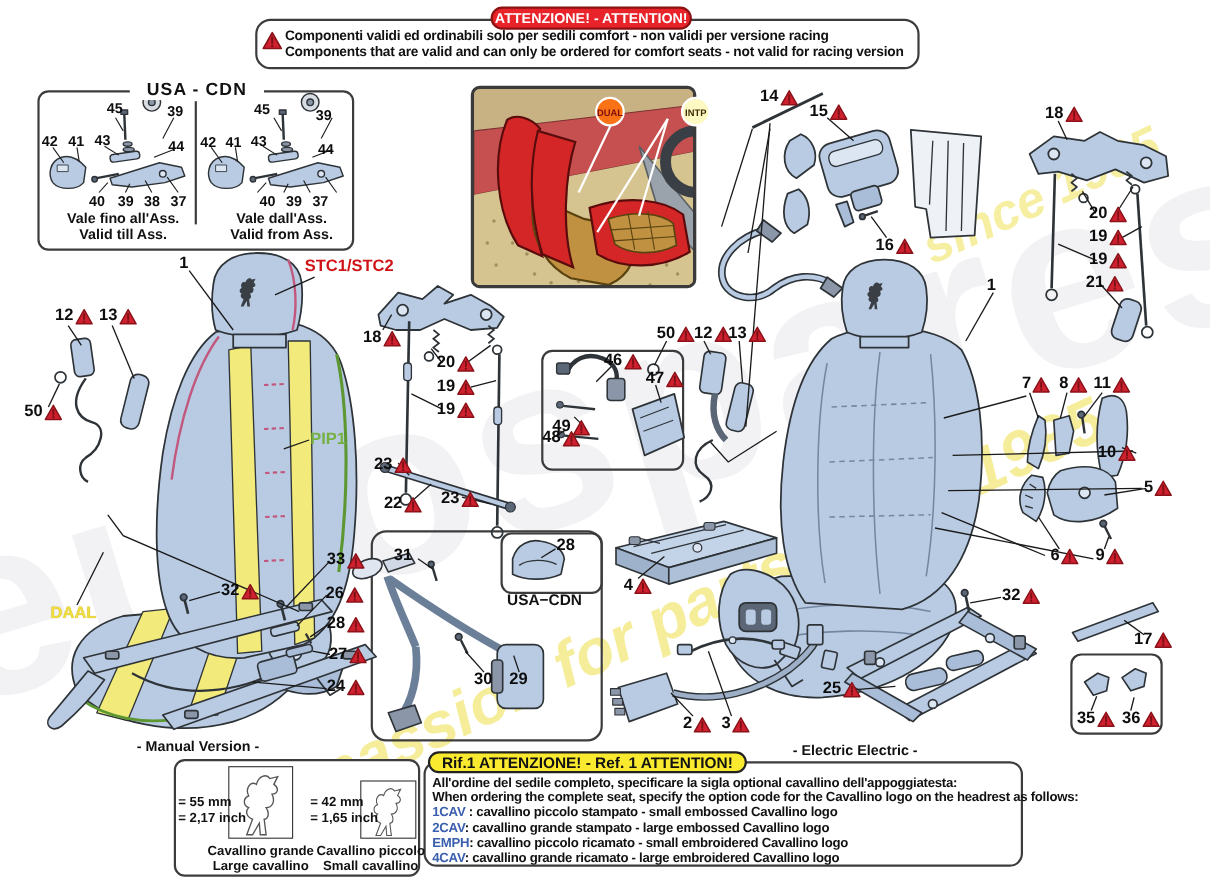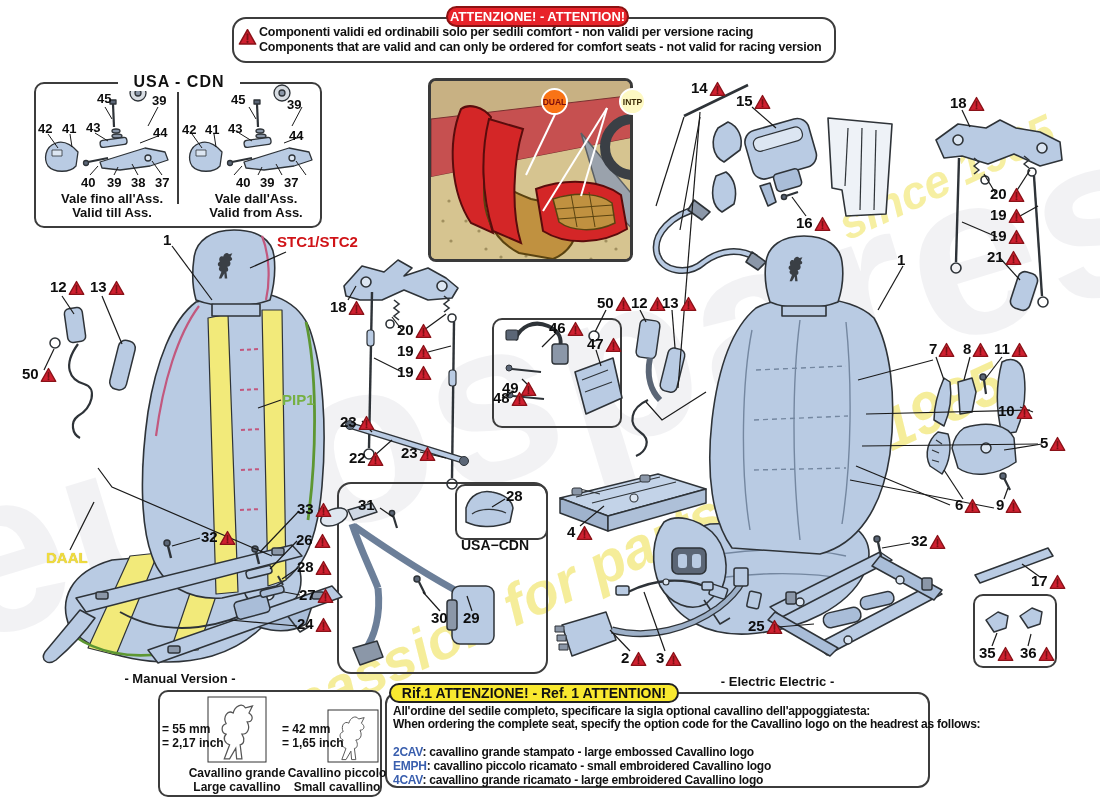--- a/index.html
+++ b/index.html
@@ -500,20 +500,21 @@
   <div class="meas-txt" style="left:162px;top:736px">= 2,17 inch</div>
   <div class="meas-cap" style="left:172px;top:766px">Cavallino grande</div>
   <div class="meas-cap" style="left:172px;top:780px">Large cavallino</div>
   <div class="meas-txt" style="left:282px;top:722px">= 42 mm</div>
   <div class="meas-txt" style="left:282px;top:736px">= 1,65 inch</div>
   <div class="meas-cap" style="left:272px;top:766px">Cavallino piccolo</div>
   <div class="meas-cap" style="left:272px;top:780px">Small cavallino</div>
 
   <div class="rif-line" style="top:704px">All'ordine del sedile completo, specificare la sigla optional cavallino dell'appoggiatesta:</div>
   <div class="rif-line" style="top:717px">When ordering the complete seat, specify the option code for the Cavallino logo on the headrest as follows:</div>
+  <div class="rif-line" style="top:731px"><span class="rif-code">1CAV</span><span> : cavallino piccolo stampato - small embossed Cavallino logo</span></div>
   <div class="rif-line" style="top:745px"><span class="rif-code">2CAV</span><span>: cavallino grande stampato - large embossed Cavallino logo</span></div>
   <div class="rif-line" style="top:759px"><span class="rif-code">EMPH</span><span>: cavallino piccolo ricamato - small embroidered Cavallino logo</span></div>
   <div class="rif-line" style="top:773px"><span class="rif-code">4CAV</span><span>: cavallino grande ricamato - large embroidered Cavallino logo</span></div>
 
   <div class="callout-layer">
       <div class="callout" style="left: 97px; top: 92px; font-size: 13px;">
         <span>45</span>
       </div>
       <div class="callout" style="left: 152px; top: 94px; font-size: 13px;">
         <span>39</span>

